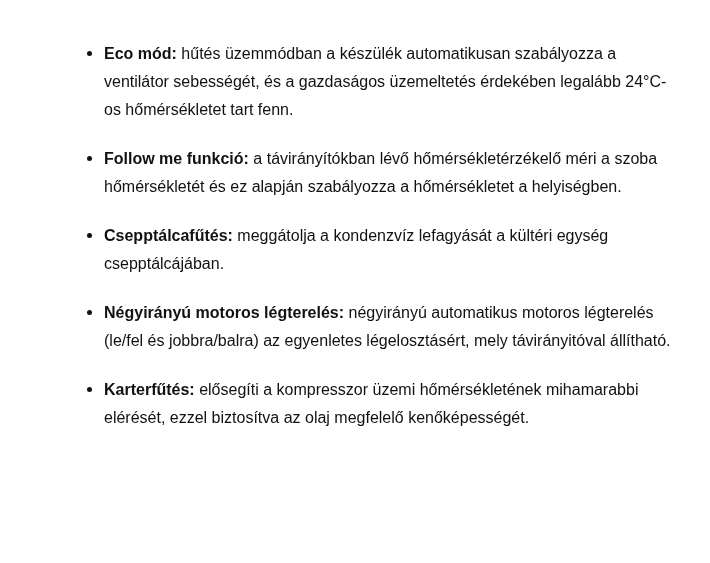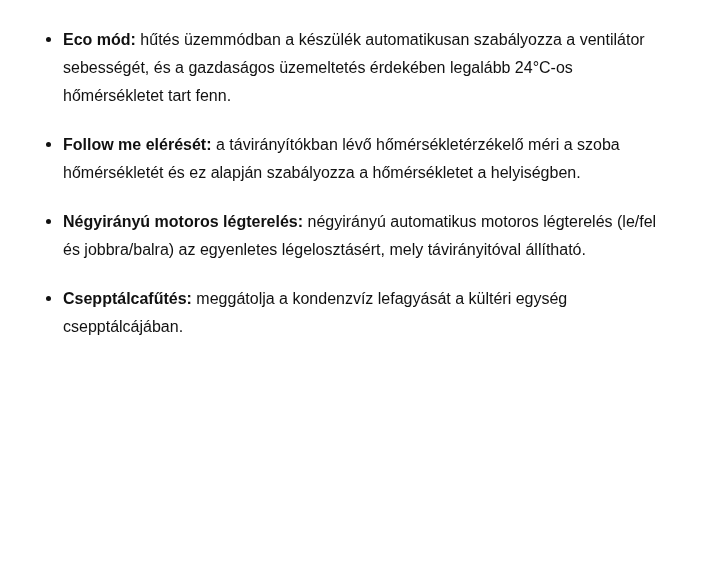--- a/index.html
+++ b/index.html
@@ -11,22 +11,23 @@
     width: 710px;
     height: 563px;
     overflow: hidden;
     font-family: "Liberation Sans", sans-serif;
     font-size: 16px;
     line-height: 28px;
     color: #111111;
     -webkit-font-smoothing: antialiased;
   }
   .doc {
-    padding: 26px 39px 0 63px;
+    padding: 40px 39px 0 63px;
     box-sizing: border-box;
+    margin-left: 41px;
   }
   ul.feature-list {
     margin: 0;
     padding: 0;
     list-style: none;
   }
   ul.feature-list li {
     position: relative;
     max-width: 608px;
     margin: 0 0 21px 0;
@@ -51,29 +52,33 @@
 <div class="doc">
   <ul class="feature-list">
 
     <li>
       <span class="dot"></span>
       <strong>Eco mód:</strong><span> hűtés üzemmódban a készülék automatikusan szabályozza a ventilátor sebességét, és a gazdaságos üzemeltetés érdekében legalább 24°C-os hőmérsékletet tart fenn.</span>
     </li>
 
     <li>
       <span class="dot"></span>
-      <strong>Follow me elérését:</strong><span> a távirányítókban lévő hőmérsékletérzékelő méri a szoba hőmérsékletét és ez alapján szabályozza a hőmérsékletet a helyiségben.</span>
+      <strong>Follow me funkció:</strong><span> a távirányítókban lévő hőmérsékletérzékelő méri a szoba hőmérsékletét és ez alapján szabályozza a hőmérsékletet a helyiségben.</span>
+    </li>
+
+    <li>
+      <span class="dot"></span>
+      <strong>Csepptálcafűtés:</strong><span> meggátolja a kondenzvíz lefagyását a kültéri egység csepptálcájában.</span>
     </li>
 
     <li>
       <span class="dot"></span>
       <strong>Négyirányú motoros légterelés:</strong><span> négyirányú automatikus motoros légterelés (le/fel és jobbra/balra) az egyenletes légelosztásért, mely távirányitóval állítható.</span>
     </li>
 
     <li>
       <span class="dot"></span>
-      <strong>Csepptálcafűtés:</strong><span> meggátolja a kondenzvíz lefagyását a kültéri egység csepptálcájában.</span>
+      <strong>Karterfűtés:</strong><span> elősegíti a kompresszor üzemi hőmérsékletének mihamarabbi elérését, ezzel biztosítva az olaj megfelelő kenőképességét.</span>
     </li>
-
 
 
   </ul>
 </div>
 
 </body></html>

